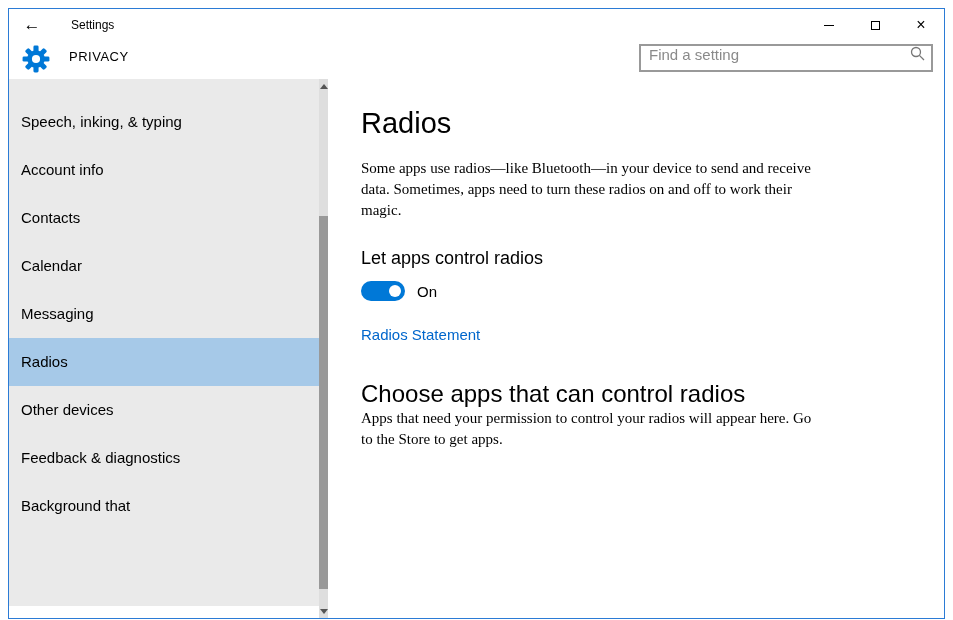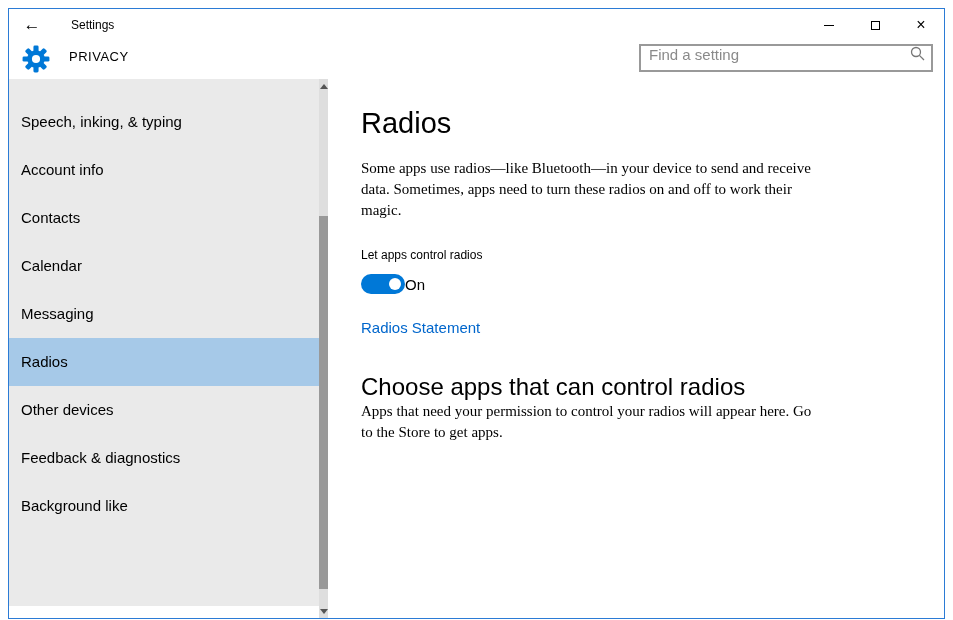--- a/index.html
+++ b/index.html
@@ -48,26 +48,26 @@
   .tri-up { width:0; height:0; border-left:4px solid transparent; border-right:4px solid transparent;
             border-bottom:5px solid #555; }
   .tri-down { width:0; height:0; border-left:4px solid transparent; border-right:4px solid transparent;
               border-top:5px solid #555; }
 
   
   .main { position:absolute; left:319px; top:70px; right:0; bottom:0; background:#fff;
           padding:28px 30px 0 33px; overflow:hidden; }
   .main h1 { font-size:29px; font-weight:300; }
   .desc { font-size:15px; line-height:21px; max-width:460px; margin-top:18px;font-family:Liberation Serif, serif; }
-  .toggle-label { margin-top:27px; font-size:12px; }
+  .toggle-label { margin-top:27px; font-size:18px; }
   .toggle-row { margin-top:12px; display:flex; align-items:center; }
   .toggle { width:44px; height:20px; border-radius:10px; background:var(--accent,#0078d7);
             position:relative; cursor:pointer; }
   .knob { position:absolute; right:4px; top:4px; width:12px; height:12px; border-radius:50%; background:#fff; }
-  .state { font-size:15px; }
+  .state { margin-left:12px; font-size:15px; }
   .link { display:inline-block; margin-top:25px; font-size:15px; color:var(--link,#0066cc);
           text-decoration:none; cursor:pointer; }
   .main h2 { margin-top:36px; font-size:24px; font-weight:300; }
   .desc.second { margin-top:0; }
 </style>
 </head>
 <body>
 
 <div class="window">
 
@@ -116,21 +116,21 @@
   <div class="sidebar">
     <div id="side-list">
         <div class="side-item">Speech, inking, &amp; typing</div>
         <div class="side-item">Account info</div>
         <div class="side-item">Contacts</div>
         <div class="side-item">Calendar</div>
         <div class="side-item">Messaging</div>
         <div class="side-item selected">Radios</div>
         <div class="side-item">Other devices</div>
         <div class="side-item">Feedback &amp; diagnostics</div>
-        <div class="side-item">Background like</div>
+        <div class="side-item">Background that</div>
       </div>
   </div>
 
   <div class="vscroll">
     <div class="arr up">
       <span class="tri-up"></span>
     </div>
     <div class="thumb"></div>
     <div class="arr down">
       <span class="tri-down"></span>

